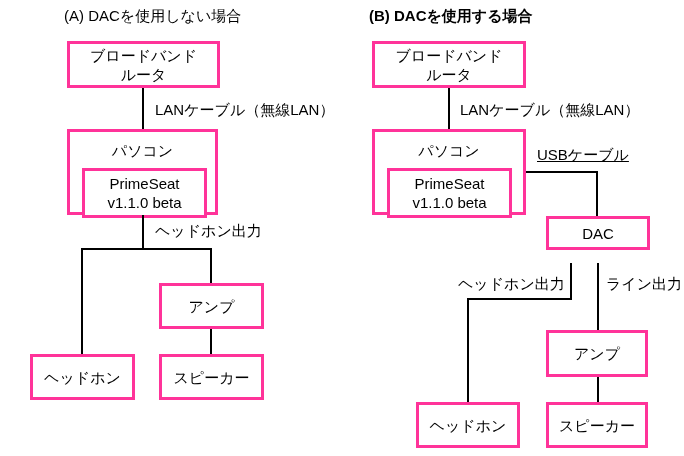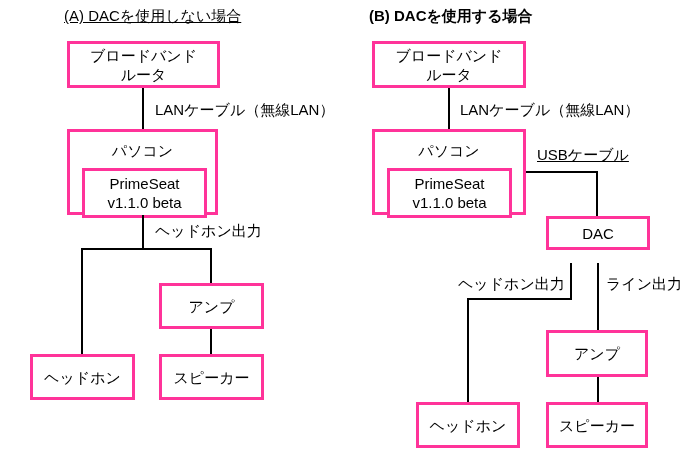--- a/index.html
+++ b/index.html
@@ -44,21 +44,21 @@
     background: var(--line);
   }
   .edge-label {
     position: absolute;
     font-size: 15px;
     color: var(--ink);
     white-space: nowrap;
   }
 
   
-  .a-title        { left: 64px;  top: 7px; text-decoration: underline; }
+  .a-title        { left: 64px;  top: 7px; }
   .a-router       { left: 67px;  top: 41px;  width: 153px; height: 47px; }
   .a-lan-line     { left: 142px; top: 88px;  width: 2px;   height: 41px; }
   .a-lan-label    { left: 155px; top: 101px; }
   .a-pc           { left: 67px;  top: 129px; width: 151px; height: 86px; }
   .a-primeseat    { left: 82px;  top: 168px; width: 125px; height: 50px; }
   .a-hp-out-line  { left: 142px; top: 215px; width: 2px;   height: 35px; }
   .a-hp-out-label { left: 155px; top: 222px; }
   .a-branch-h     { left: 81px;  top: 248px; width: 131px; height: 2px; }
   .a-branch-left  { left: 81px;  top: 248px; width: 2px;   height: 106px; }
   .a-branch-right { left: 210px; top: 248px; width: 2px;   height: 35px; }

